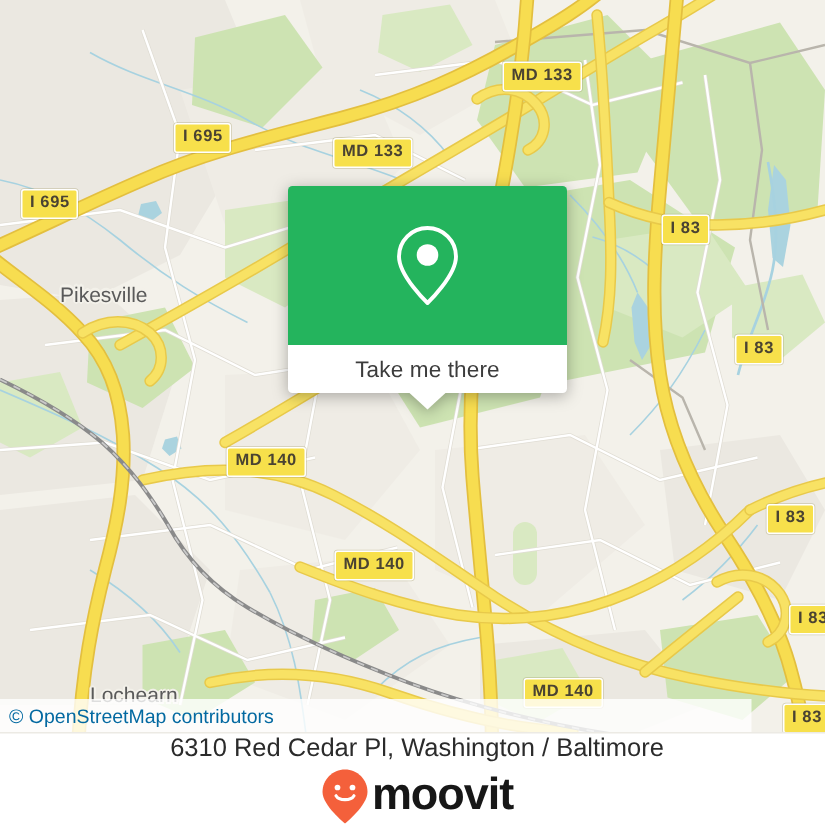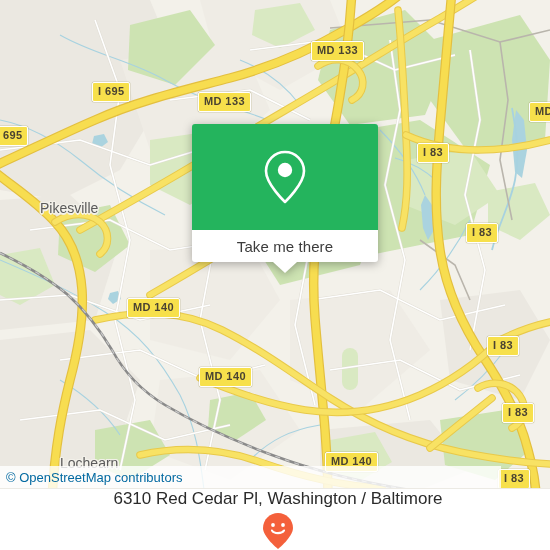--- a/index.html
+++ b/index.html
@@ -22,20 +22,21 @@
     border-radius:2px;
     color:#4a4332;
     font-family:"Liberation Sans", sans-serif;
     font-weight:bold;
     font-size:11px;
     letter-spacing:.4px;
     line-height:1;
     padding:3px 5px 4px 5px;
     white-space:nowrap;
     box-shadow:0 0 0 .5px rgba(150,140,80,.35);
+    margin-left:24px;
   }
 
   
   .place{
     position:absolute;
     color:#5a5a5a;
     font-size:14px;
     font-family:"Liberation Sans", sans-serif;
     white-space:nowrap;
     text-shadow:
@@ -281,21 +282,21 @@
     <div class="shield" style="left:529px;top:102px;">MD</div>
     <div class="shield" style="left:417px;top:143px;">I 83</div>
     <div class="shield" style="left:466px;top:223px;">I 83</div>
     <div class="shield" style="left:127px;top:298px;">MD 140</div>
     <div class="shield" style="left:199px;top:367px;">MD 140</div>
     <div class="shield" style="left:487px;top:336px;">I 83</div>
     <div class="shield" style="left:502px;top:403px;">I 83</div>
     <div class="shield" style="left:325px;top:452px;">MD 140</div>
     <div class="shield" style="left:498px;top:469px;">I 83</div>
 
-    <div class="place" style="left:40px;top:200px;">Pikesville</div>
+    <div class="place" style="left:40px;top:188px;">Pikesville</div>
     <div class="place" style="left:60px;top:455px;">Lochearn</div>
 
     <div id="popup">
       <div id="popup-top">
         <svg width="48" height="58" viewBox="0 0 48 58">
           <path d="M24 4 C13.5 4 5 12.5 5 23 C5 36 24 54 24 54 C24 54 43 36 43 23 C43 12.5 34.5 4 24 4 Z" fill="none" stroke="#ffffff" stroke-width="2.6" stroke-linejoin="round"></path>
           <circle cx="24" cy="22" r="7.2" fill="#ffffff"></circle>
         </svg>
       </div>
       <div id="popup-bottom">
@@ -311,16 +312,17 @@
 
   <div id="footer">
     <div id="footer-address">6310 Red Cedar Pl, Washington / Baltimore</div>
     <div id="brand">
       <svg width="32" height="38" viewBox="0 0 32 38">
         <path d="M16 1 C7.7 1 1 7.7 1 16 C1 25 16 37 16 37 C16 37 31 25 31 16 C31 7.7 24.3 1 16 1 Z" fill="#f4603b"></path>
         <circle cx="11" cy="13" r="1.9" fill="#ffffff"></circle>
         <circle cx="21" cy="13" r="1.9" fill="#ffffff"></circle>
         <path d="M10 18.5 C12 22 20 22 22 18.5" fill="none" stroke="#ffffff" stroke-width="2.1" stroke-linecap="round"></path>
       </svg>
+      <span id="brand-word">moovit</span>
     </div>
   </div>
 
 </div>
 
 </body></html>

